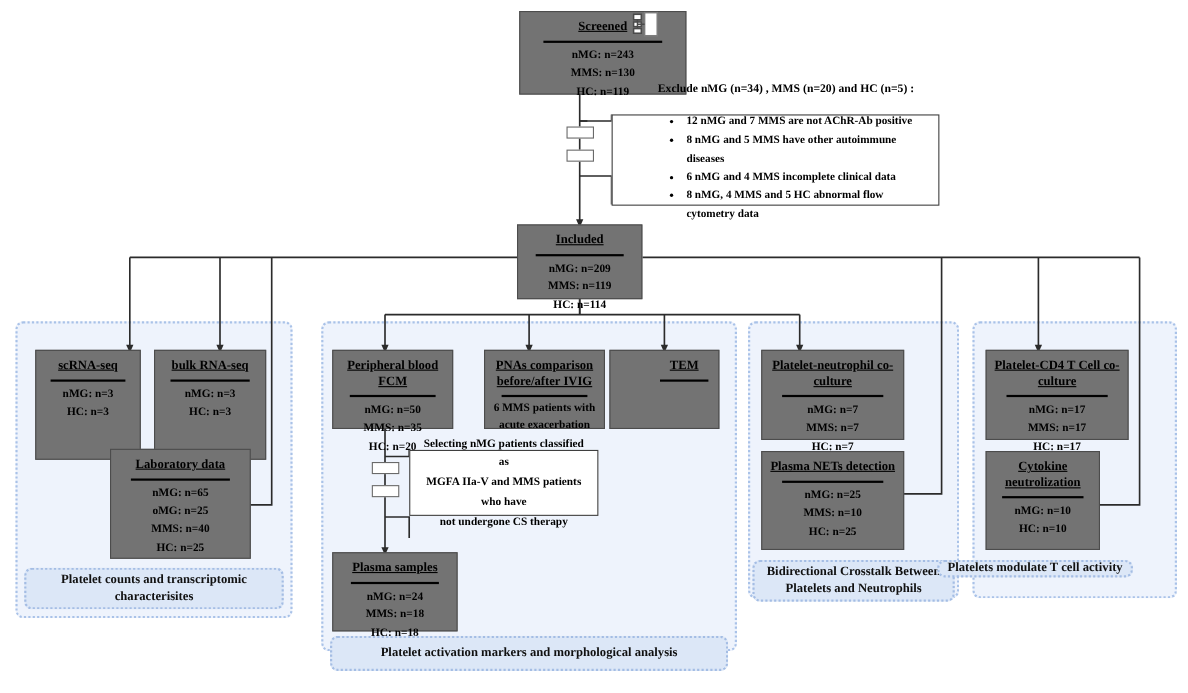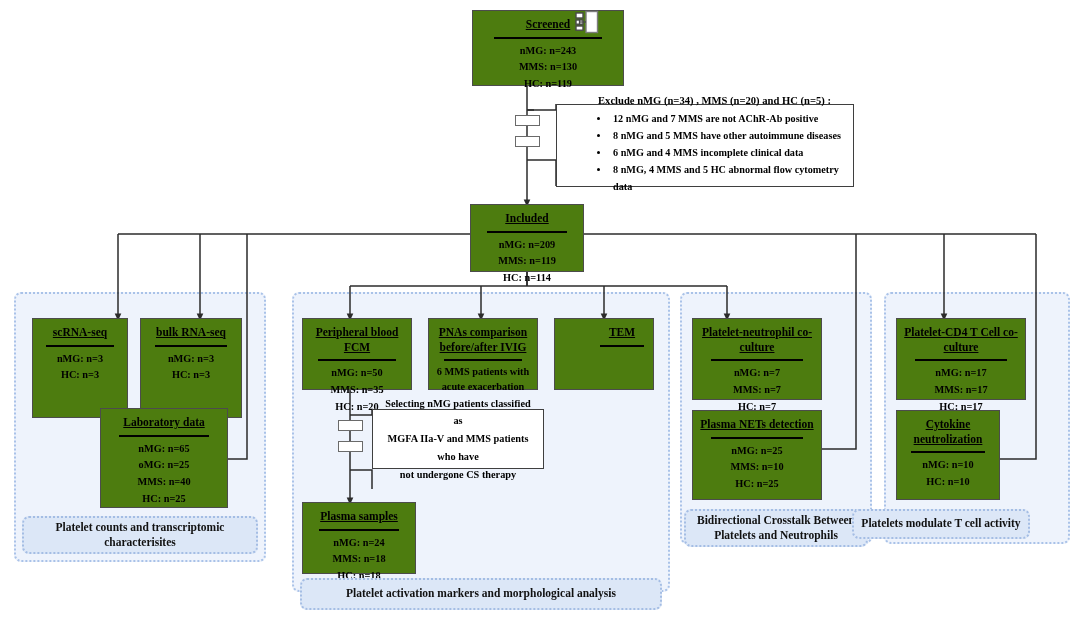--- a/index.html
+++ b/index.html
@@ -41,21 +41,21 @@
     font-size: 11.5px;
     color: #111;
     line-height: 1.32;
     padding: 2px 6px;
     z-index: 3;
   }
 
   
   .node {
     position: absolute;
-    background: #4d7c0f;
+    background: #737373;
     border: 1.4px solid #4c4c4c;
     z-index: 2;
     display: flex;
     flex-direction: column;
     align-items: center;
   }
   .node .title {
     font-weight: bold;
     font-size: 11.5px;
     text-decoration: underline;
@@ -96,21 +96,21 @@
     flex-direction: column;
     justify-content: center;
   }
   .note .note-head {
     text-align: center;
     font-size: 10.6px;
     font-weight: bold;
     padding: 4px 10px 5px 10px;
   }
   .note ul {
-    margin: 0; padding: 0 10px 4px 34px;
+    margin: 11px; padding: 0 10px 4px 34px;
     list-style: disc;
   }
   .note ul li {
     font-size: 10.2px;
     line-height: 1.66;
     padding-left: 3px;
   }
   .note.centered {
     text-align: center;
     align-items: center;
@@ -262,21 +262,21 @@
   <div class="node" style="left:302px; top:318px; width:110px; height:72px;">
     <div class="title">Peripheral blood FCM</div>
     <div class="rule"></div>
     <div class="body">
       <div>nMG: n=50</div>
       <div>MMS: n=35</div>
       <div>HC: n=20</div>
     </div>
   </div>
 
-  <div class="node plain" style="left:428px; top:318px; width:110px; height:72px;font-family:Liberation Serif, serif;">
+  <div class="node plain" style="left:440px; top:318px; width:110px; height:72px;font-family:Liberation Serif, serif;">
     <div class="title">PNAs comparison before/after IVIG</div>
     <div class="rule"></div>
     <div class="body">
       <div style="white-space:normal;">6 MMS patients with acute exacerbation</div>
     </div>
   </div>
 
   <div class="node" style="left:554px; top:318px; width:100px; height:72px;padding-left:36px;">
     <div class="title">TEM</div>
     <div class="rule"></div>
@@ -334,15 +334,15 @@
 
   <div class="node" style="left:896px; top:410px; width:104px; height:90px;">
     <div class="title">Cytokine neutrolization</div>
     <div class="rule"></div>
     <div class="body">
       <div>nMG: n=10</div>
       <div>HC: n=10</div>
     </div>
   </div>
 
-  <div class="caption" style="left:852px; top:509px; width:178px; height:30px;">Platelets modulate T cell activity</div>
+  <div class="caption" style="left:852px; top:509px; width:178px; height:16px;">Platelets modulate T cell activity</div>
 
 </div>
 
 </body></html>

